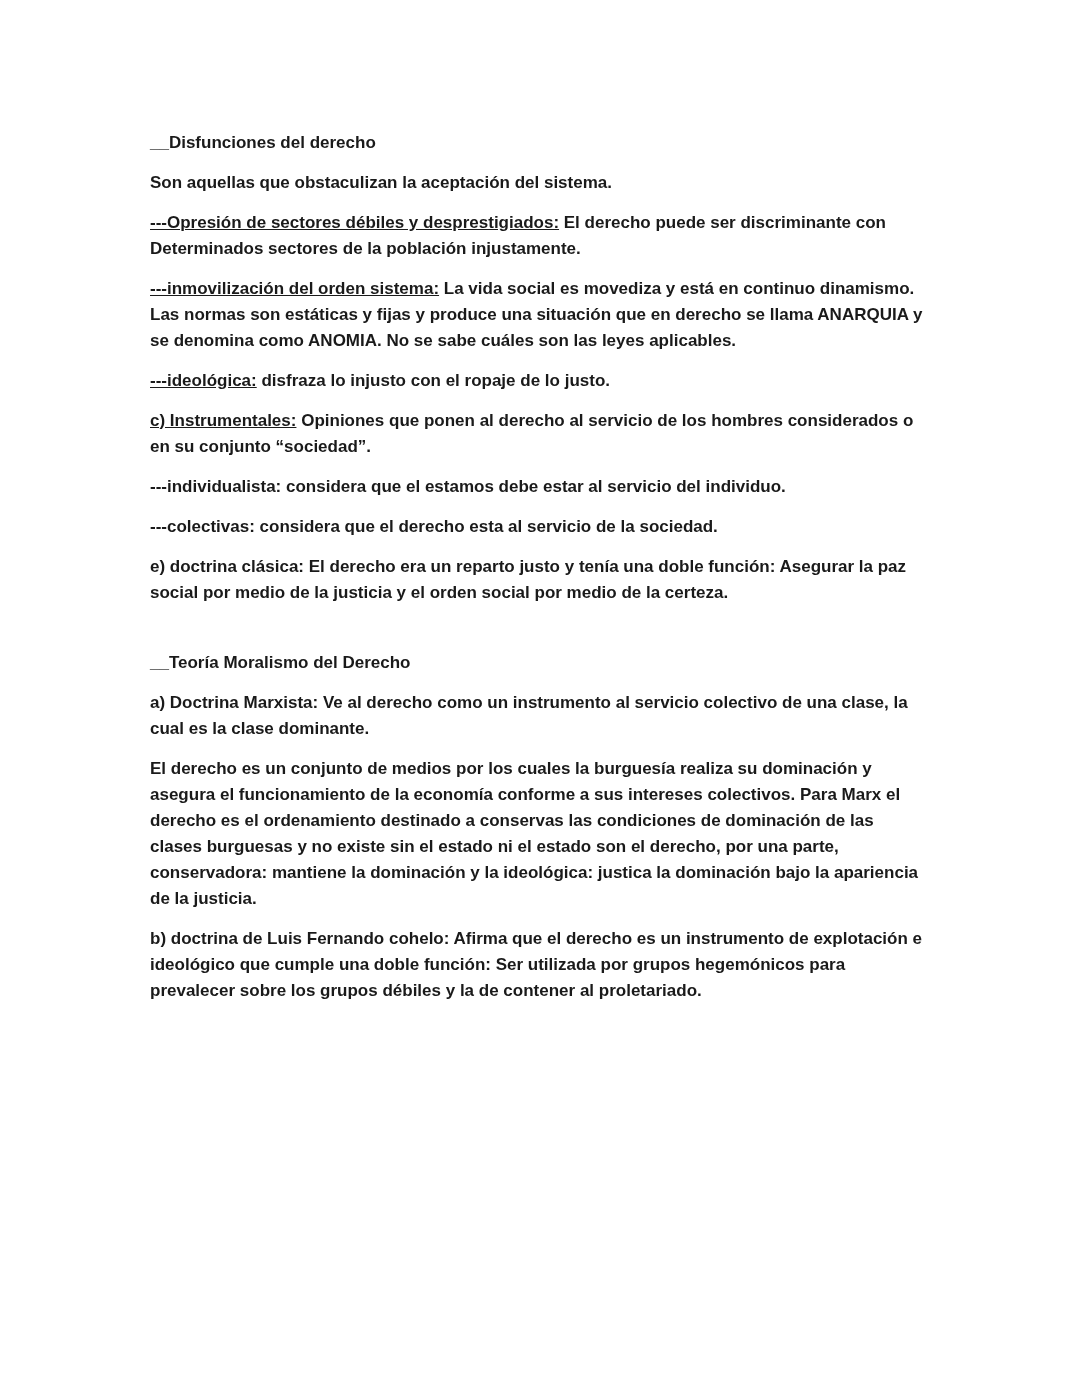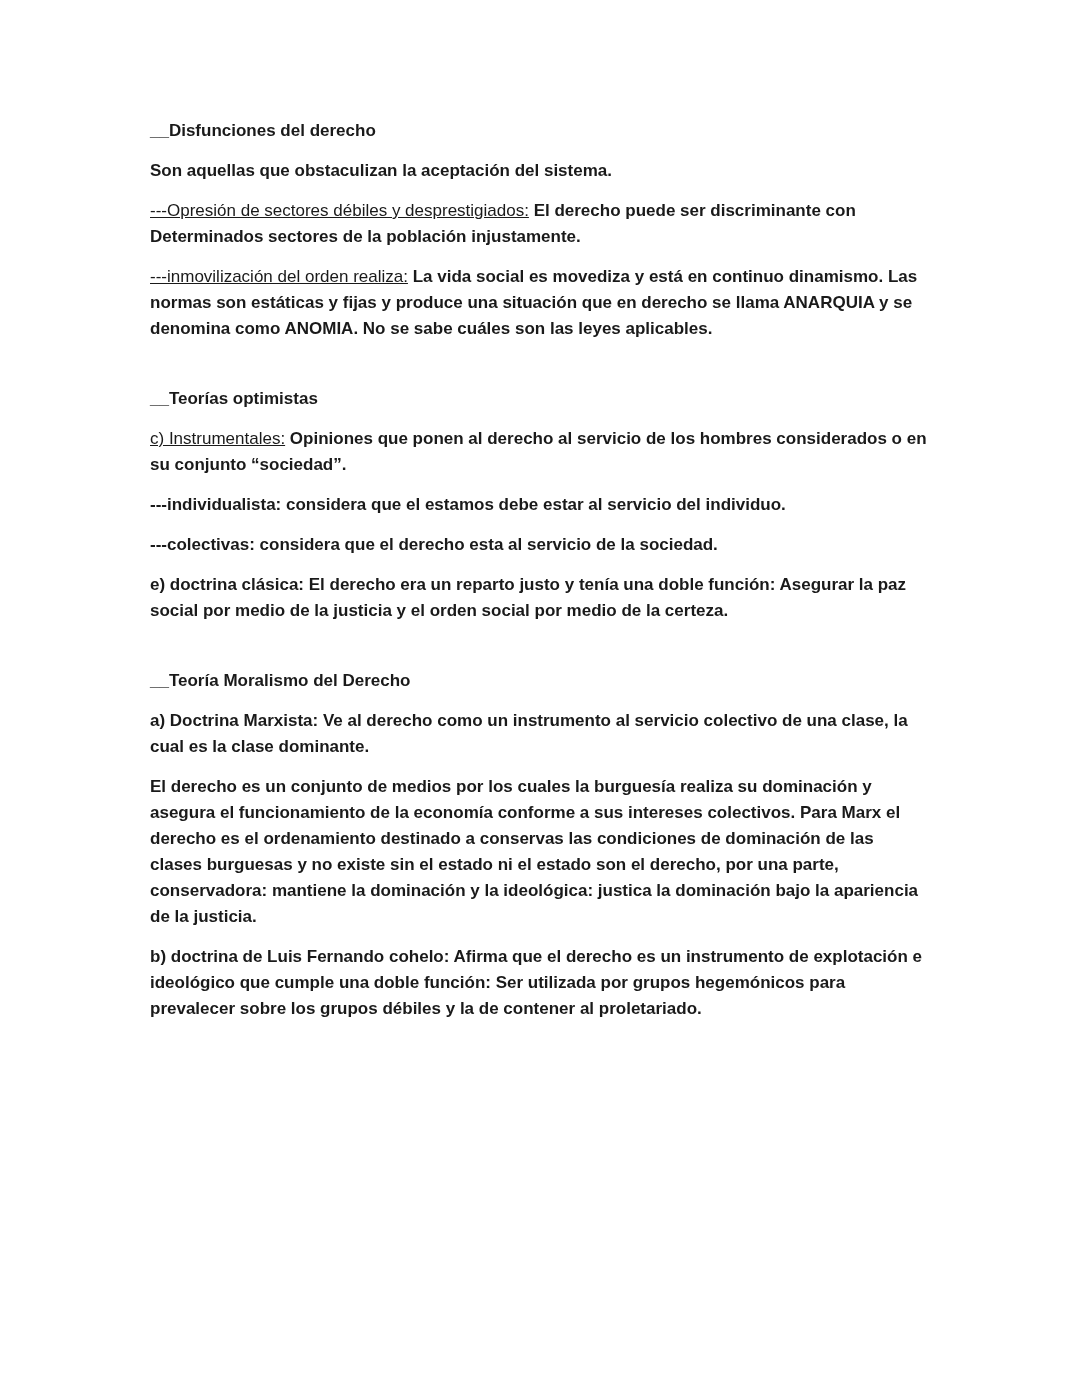--- a/index.html
+++ b/index.html
@@ -19,36 +19,36 @@
     color: #1a1a1a;
   }
   .para {
     margin: 0 0 14px 0;
   }
   .para.heading {
     font-weight: bold;
     margin-top: 44px;
   }
   .para.heading.first {
-    margin-top: 0;
+    margin-top: 12px;
   }
   .run.bold { font-weight: bold; }
-  .run.underline { text-decoration: underline; }
+  .run.underline { text-decoration: underline; font-weight: bold; }
   .run.normal { font-weight: bold; }
 </style>
 </head>
 <body>
 
 <div class="page">
   <div>
       <p class="para heading first"><span class="run bold">__Disfunciones del derecho</span></p>
       <p class="para body"><span class="run normal">Son aquellas que obstaculizan la aceptación del sistema.</span></p>
       <p class="para body"><span class="run underline">---Opresión de sectores débiles y desprestigiados:</span><span class="run normal"> El derecho puede ser discriminante con Determinados sectores de la población injustamente.</span></p>
-      <p class="para body"><span class="run underline">---inmovilización del orden realiza:</span><span class="run normal"> La vida social es movediza y está en continuo dinamismo. Las normas son estáticas y fijas y produce una situación que en derecho se llama ANARQUIA y se denomina como ANOMIA. No se sabe cuáles son las leyes aplicables.</span></p>
-      <p class="para heading"><span class="run bold">__Teorías optimistas</span></p>
+      <p class="para body"><span class="run underline">---inmovilización del orden sistema:</span><span class="run normal"> La vida social es movediza y está en continuo dinamismo. Las normas son estáticas y fijas y produce una situación que en derecho se llama ANARQUIA y se denomina como ANOMIA. No se sabe cuáles son las leyes aplicables.</span></p>
+      <p class="para body"><span class="run underline">---ideológica:</span><span class="run normal"> disfraza lo injusto con el ropaje de lo justo.</span></p>
       <p class="para body"><span class="run underline">c) Instrumentales:</span><span class="run normal"> Opiniones que ponen al derecho al servicio de los hombres considerados o en su conjunto “sociedad”.</span></p>
       <p class="para body"><span class="run normal">---individualista: considera que el estamos debe estar al servicio del individuo.</span></p>
       <p class="para body"><span class="run normal">---colectivas: considera que el derecho esta al servicio de la sociedad.</span></p>
       <p class="para body"><span class="run normal">e) doctrina clásica: El derecho era un reparto justo y tenía una doble función: Asegurar la paz social por medio de la justicia y el orden social por medio de la certeza.</span></p>
       <p class="para heading"><span class="run bold">__Teoría Moralismo del Derecho</span></p>
       <p class="para body"><span class="run normal">a) Doctrina Marxista: Ve al derecho como un instrumento al servicio colectivo de una clase, la cual es la clase dominante.</span></p>
       <p class="para body"><span class="run normal">El derecho es un conjunto de medios por los cuales la burguesía realiza su dominación y asegura el funcionamiento de la economía conforme a sus intereses colectivos. Para Marx el derecho es el ordenamiento destinado a conservas las condiciones de dominación de las clases burguesas y no existe sin el estado ni el estado son el derecho, por una parte, conservadora: mantiene la dominación y la ideológica: justica la dominación bajo la apariencia de la justicia.</span></p>
       <p class="para body"><span class="run normal">b) doctrina de Luis Fernando cohelo: Afirma que el derecho es un instrumento de explotación e ideológico que cumple una doble función: Ser utilizada por grupos hegemónicos para prevalecer sobre los grupos débiles y la de contener al proletariado.</span></p>
     </div>
 </div>

